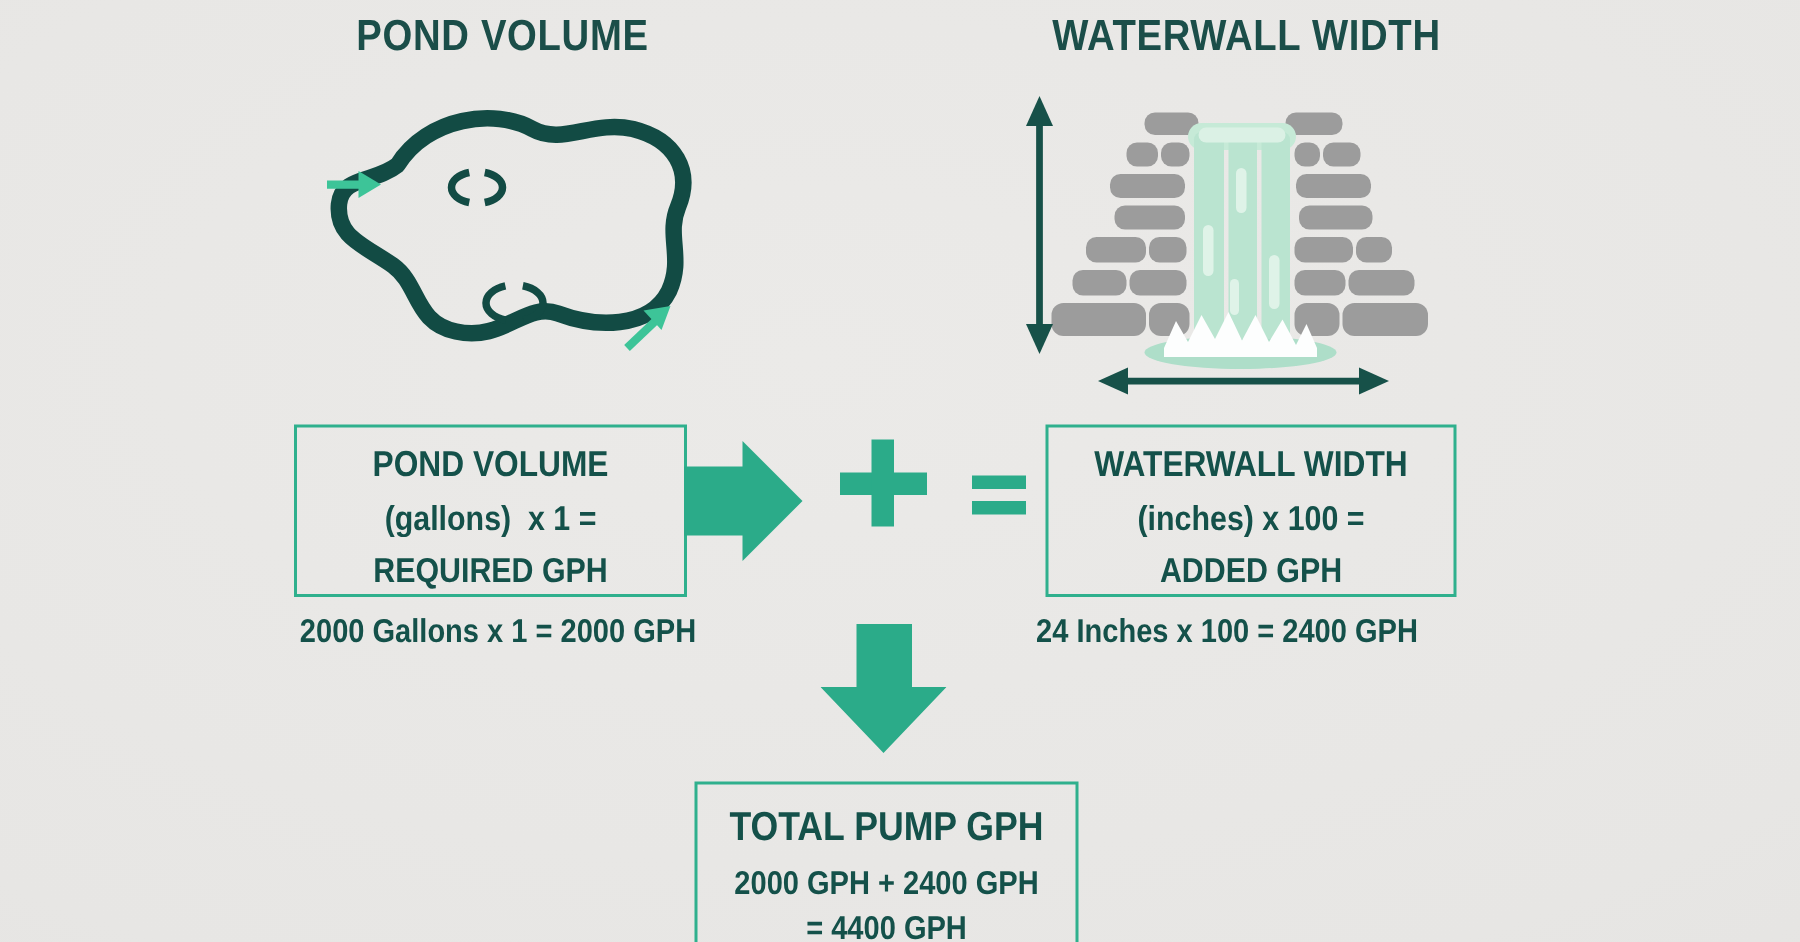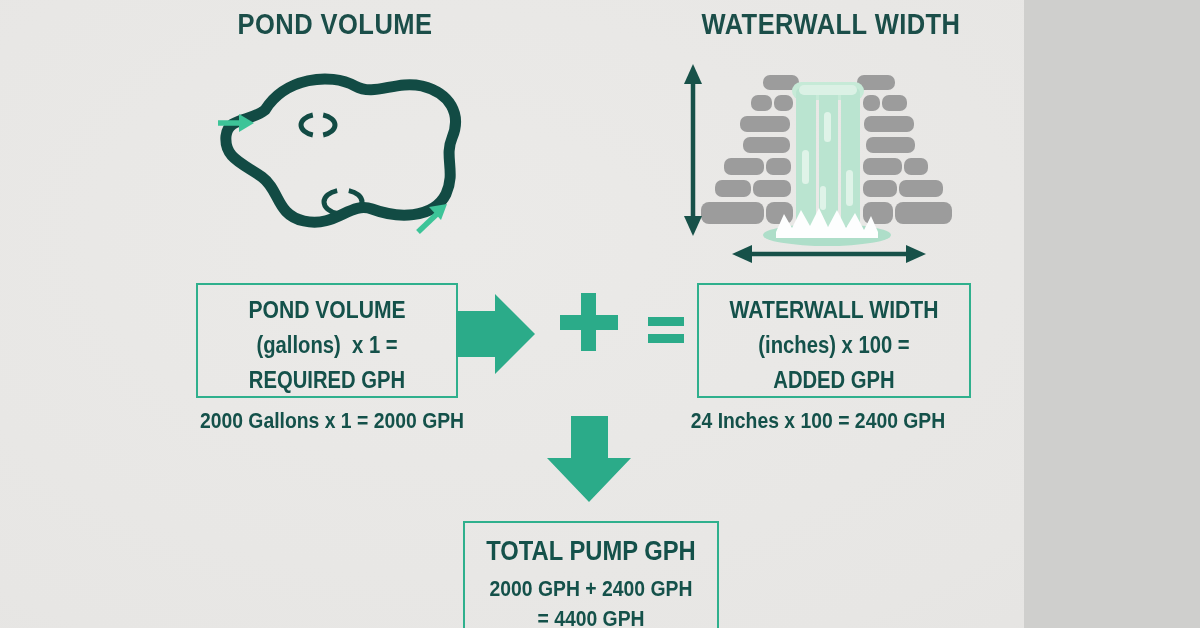--- a/index.html
+++ b/index.html
@@ -1,17 +1,17 @@
 <!DOCTYPE html>
 <html><head>
 <meta charset="utf-8">
 <style>
   html,body{margin:0;padding:0;background:#cfcfcd;}
   .stage{
-    position:relative;width:1024px;height:628px;overflow:hidden;
+    position:relative;width:1200px;height:628px;overflow:hidden;
     background:radial-gradient(130% 130% at 45% 38%, #ebeae8 0%, #e7e6e4 55%, #e1e0de 100%);
     font-family:"Liberation Sans", sans-serif;
     color:#14514a;
   }
   .abs{position:absolute;}
   .cond{transform:scaleX(0.88);transform-origin:50% 50%;}
   .title{
     top:8px;width:300px;text-align:center;
     font-size:29px;font-weight:bold;letter-spacing:0.5px;color:#1b4e49;
   }

